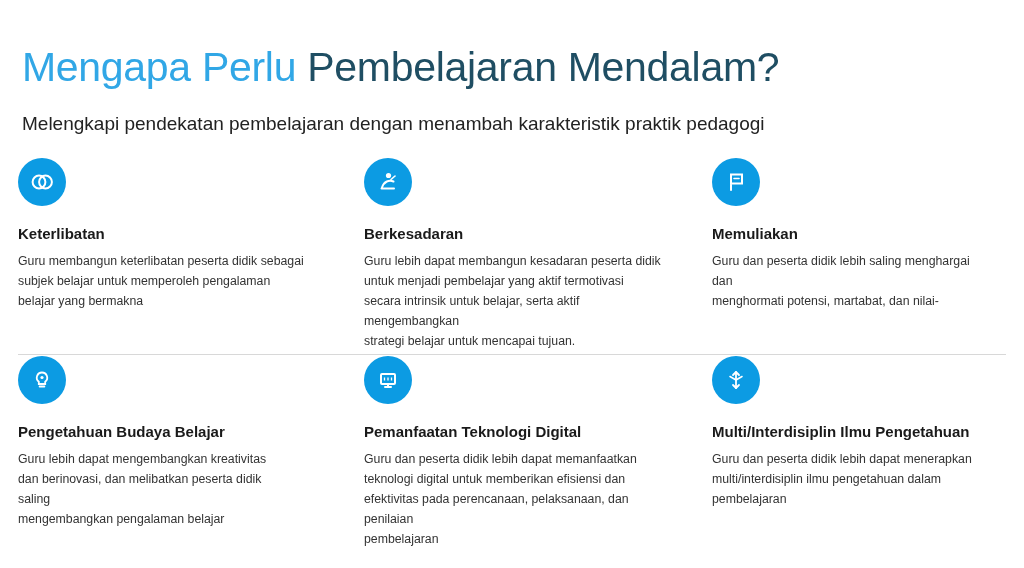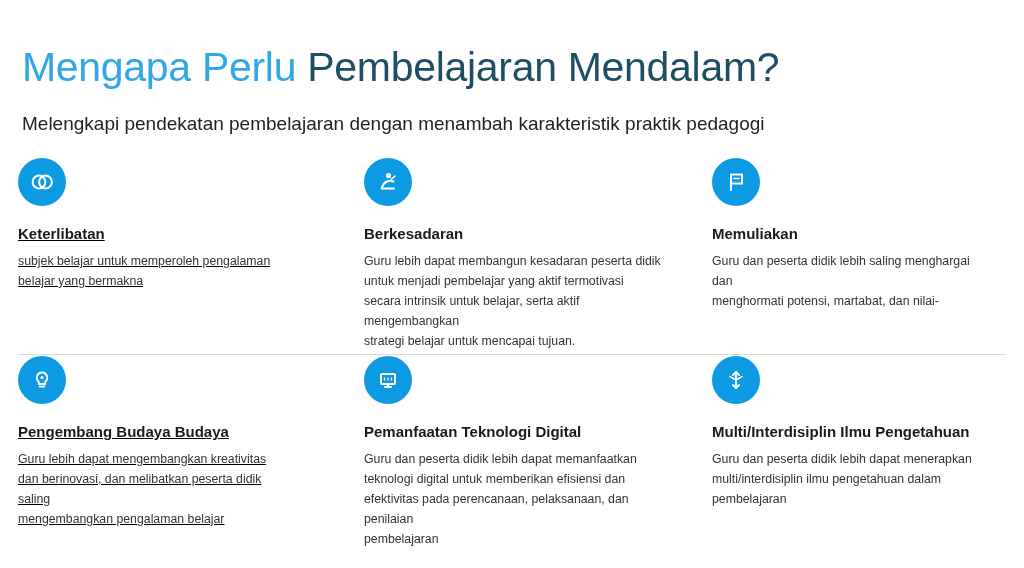--- a/index.html
+++ b/index.html
@@ -40,21 +40,20 @@
     color: #222222;
     font-weight: 400;
     white-space: nowrap;
   }
 
   .grid {
     position: absolute;
     left: 0;
     top: 158px;
     width: 872px;
-    text-decoration: underline;
   }
   .row {
     position: relative;
     display: flex;
     width: 1024px;
   }
   .row-1 { height: 198px; }
   .row-2 { height: 200px; }
   .divider {
     position: absolute;
@@ -122,20 +121,21 @@
 
       <div class="cell cell-0">
         <div class="icon-circle">
           <svg width="26" height="26" viewBox="0 0 26 26">
             <circle cx="10" cy="13" r="6.4" fill="none" stroke="#ffffff" stroke-width="2"></circle>
             <circle cx="16.5" cy="13" r="6.4" fill="none" stroke="#ffffff" stroke-width="2"></circle>
           </svg>
         </div>
         <div class="card-title">Keterlibatan</div>
         <div class="card-body">
+          <div>Guru membangun keterlibatan peserta didik sebagai</div>
           <div>subjek belajar untuk memperoleh pengalaman</div>
           <div>belajar yang bermakna</div>
         </div>
       </div>
 
       <div class="cell cell-1">
         <div class="icon-circle">
           <svg width="26" height="26" viewBox="0 0 26 26">
             <circle cx="13.5" cy="6.5" r="2.6" fill="#ffffff"></circle>
             <path d="M7 18.5 C9 12.5 14 10.5 18.5 12.5" fill="none" stroke="#ffffff" stroke-width="2" stroke-linecap="round"></path>
@@ -175,21 +175,21 @@
     <div class="row row-2">
 
       <div class="cell cell-0">
         <div class="icon-circle">
           <svg width="26" height="26" viewBox="0 0 26 26">
             <path d="M13 5.5 a5.2 5.2 0 0 1 3.2 9.3 v2.2 h-6.4 v-2.2 A5.2 5.2 0 0 1 13 5.5 z" fill="none" stroke="#ffffff" stroke-width="1.8"></path>
             <path d="M10.6 19.5 L15.4 19.5" stroke="#ffffff" stroke-width="1.8" stroke-linecap="round"></path>
             <circle cx="13" cy="10.5" r="1.6" fill="#ffffff"></circle>
           </svg>
         </div>
-        <div class="card-title">Pengembang Budaya Budaya</div>
+        <div class="card-title">Pengetahuan Budaya Belajar</div>
         <div class="card-body">
           <div>Guru lebih dapat mengembangkan kreativitas</div>
           <div>dan berinovasi, dan melibatkan peserta didik</div>
           <div>saling</div>
           <div>mengembangkan pengalaman belajar</div>
         </div>
       </div>
 
       <div class="cell cell-1">
         <div class="icon-circle">

